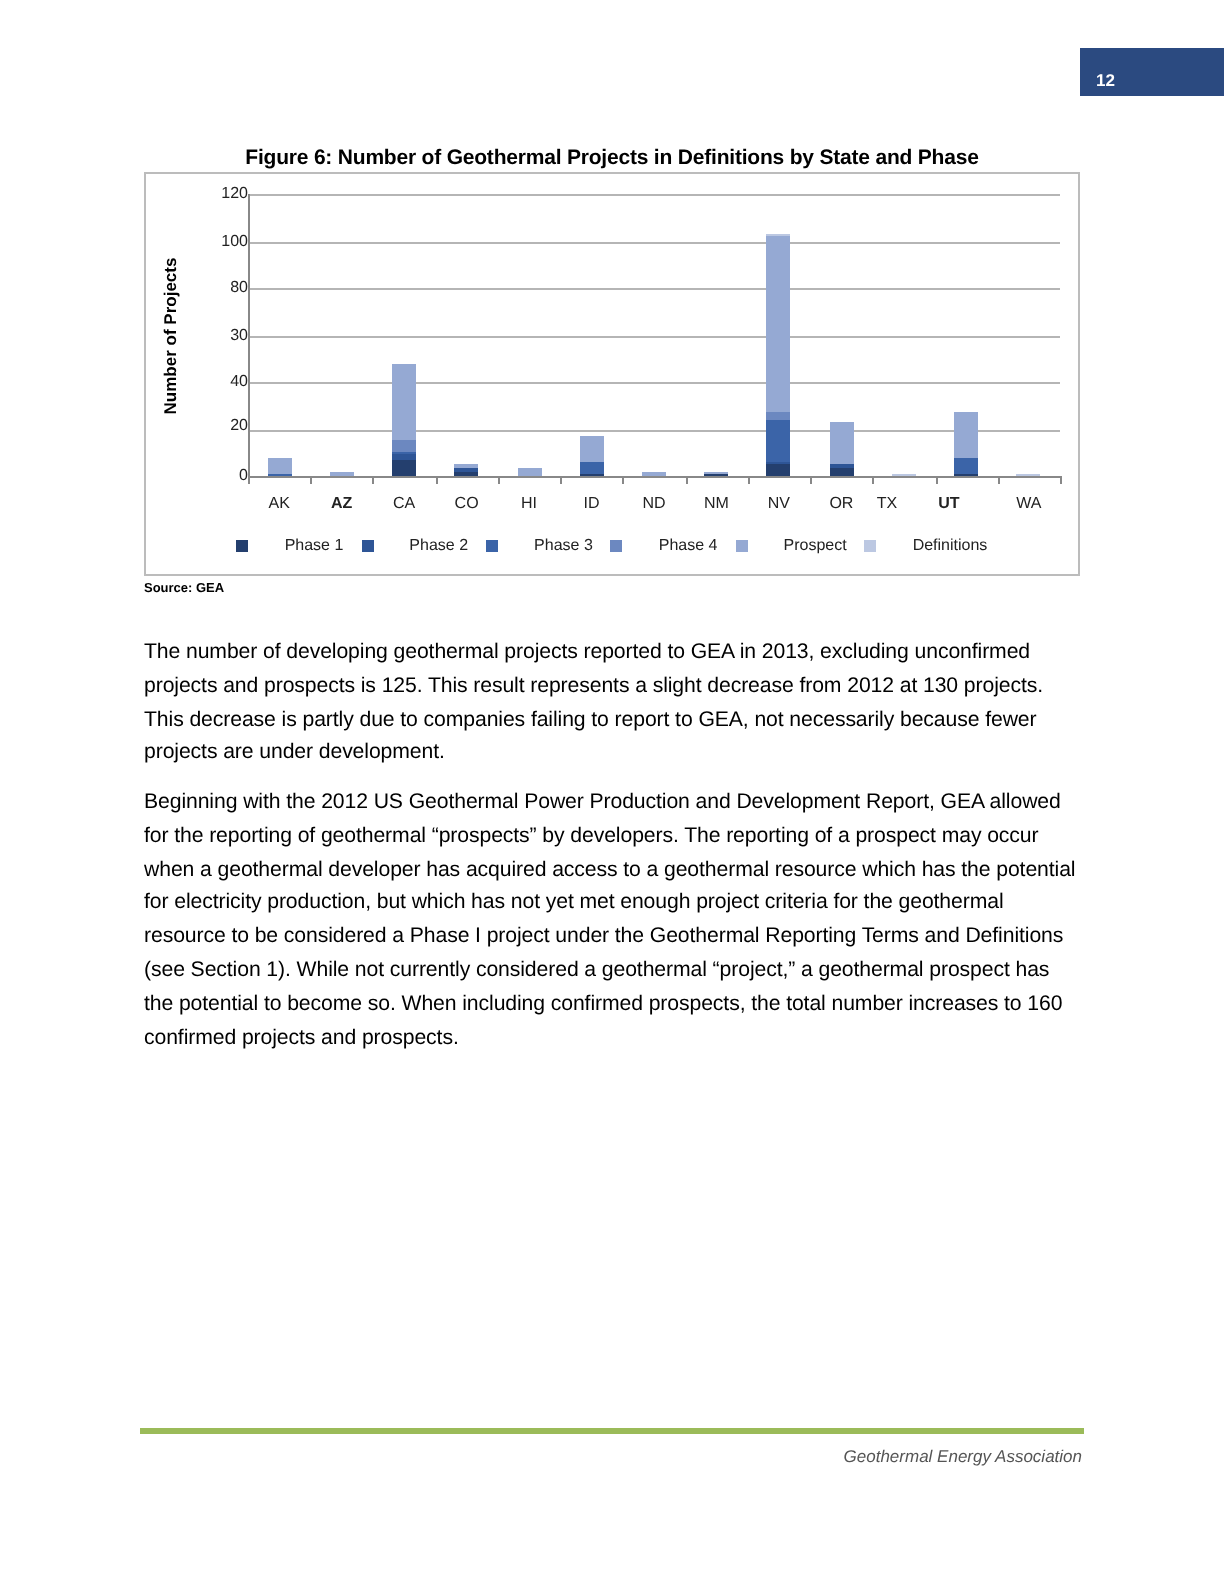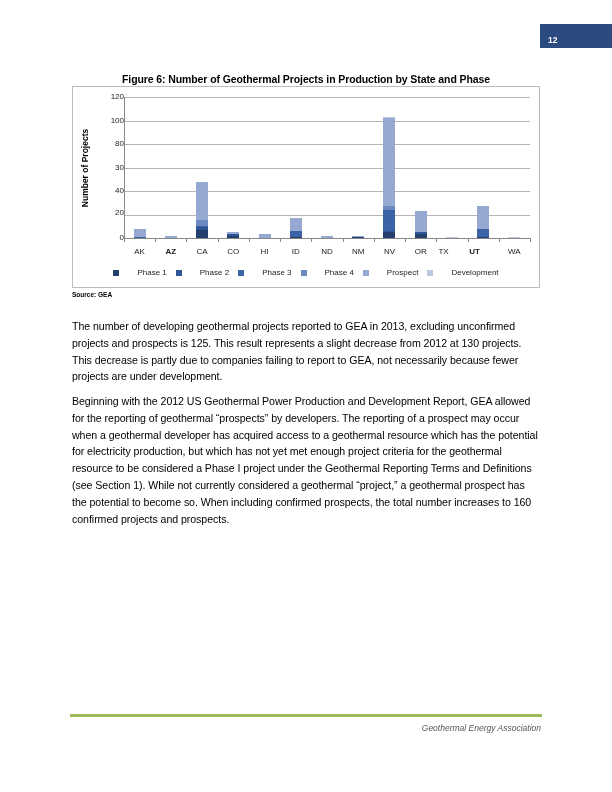--- a/index.html
+++ b/index.html
@@ -49,21 +49,21 @@
     .footer-rule { position: absolute; left: 70px; top: 714px; width: 472px; height: 3px; background: #9bbb59; }
     .footer-text {
       position: absolute; right: 71px; top: 723px; font-size: 8.5px; font-style: italic; color: #555;
     }
   </style>
 </head>
 <body>
 
 <div class="page-num">12</div>
 
-<div class="fig-title">Figure 6: Number of Geothermal Projects in Production by State and Phase</div>
+<div class="fig-title">Figure 6: Number of Geothermal Projects in Definitions by State and Phase</div>
 
 <div class="chart-frame"></div>
 
 <div id="chart-layer">
     <div class="ytick" style="top: 233px;">0</div>
     <div class="gridline" style="top: 214.5px;"></div>
     <div class="ytick" style="top: 208px;">20</div>
     <div class="gridline" style="top: 191px;"></div>
     <div class="ytick" style="top: 186px;">40</div>
     <div class="gridline" style="top: 167.5px;"></div>
@@ -181,21 +181,21 @@
     <span class="legend-item">
       <span class="swatch" style="background: rgb(108, 136, 192);"></span>
       <span>Phase 4</span>
     </span>
     <span class="legend-item">
       <span class="swatch" style="background: rgb(149, 169, 211);"></span>
       <span>Prospect</span>
     </span>
     <span class="legend-item">
       <span class="swatch" style="background: rgb(188, 200, 226);"></span>
-      <span>Development</span>
+      <span>Definitions</span>
     </span>
   </div>
 
 <div class="source">Source: GEA</div>
 
 <p class="para" style="top:318px;">The number of developing geothermal projects reported to GEA in 2013, excluding unconfirmed projects and prospects is 125.  This result represents a slight decrease from 2012 at 130 projects.  This decrease is partly due to companies failing to report to GEA, not necessarily because fewer projects are under development.</p>
 <p class="para" style="top:393px;">Beginning with the 2012 US Geothermal Power Production and Development Report, GEA allowed for the reporting of geothermal “prospects” by developers.  The reporting of a prospect may occur when a geothermal developer has acquired access to a geothermal resource which has the potential for electricity production, but which has not yet met enough project criteria for the geothermal resource to be considered a Phase I project under the Geothermal Reporting Terms and Definitions (see Section 1).  While not currently considered a geothermal “project,” a geothermal prospect has the potential to become so.  When including confirmed prospects, the total number increases to 160 confirmed projects and prospects.</p>
 
 <div class="footer-rule"></div>
 <div class="footer-text">Geothermal Energy Association</div>

